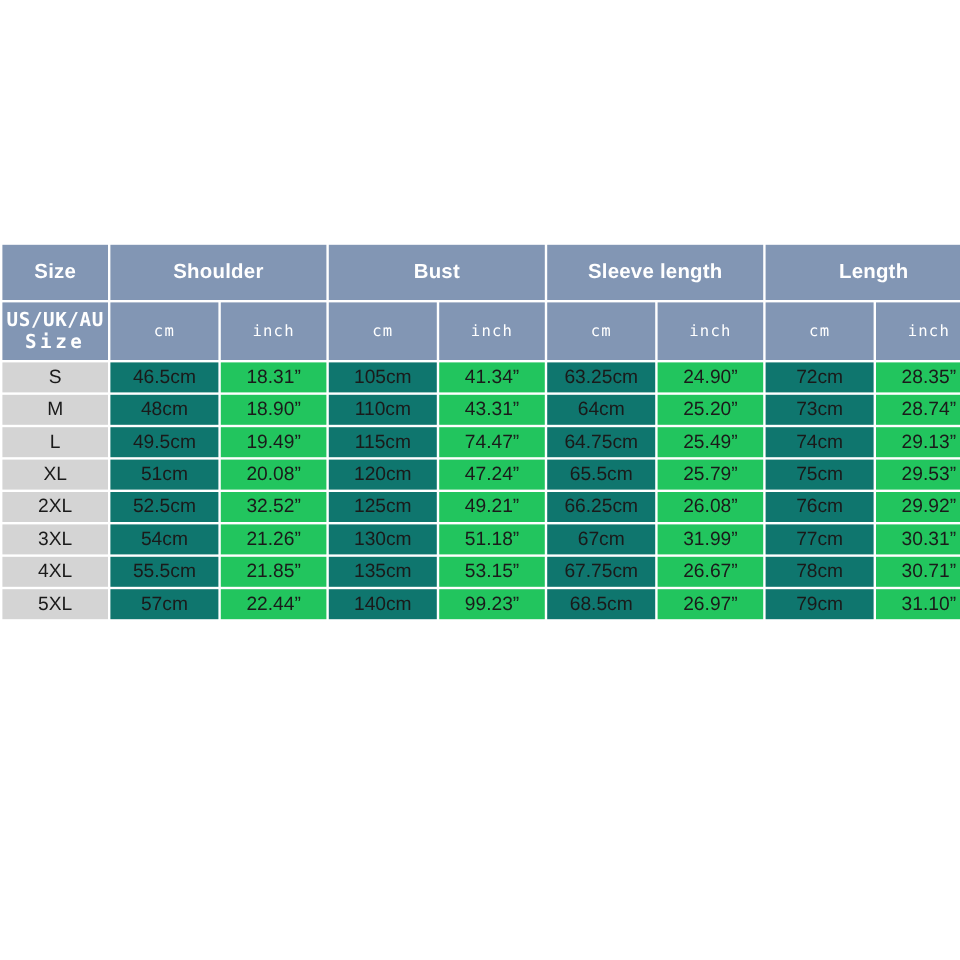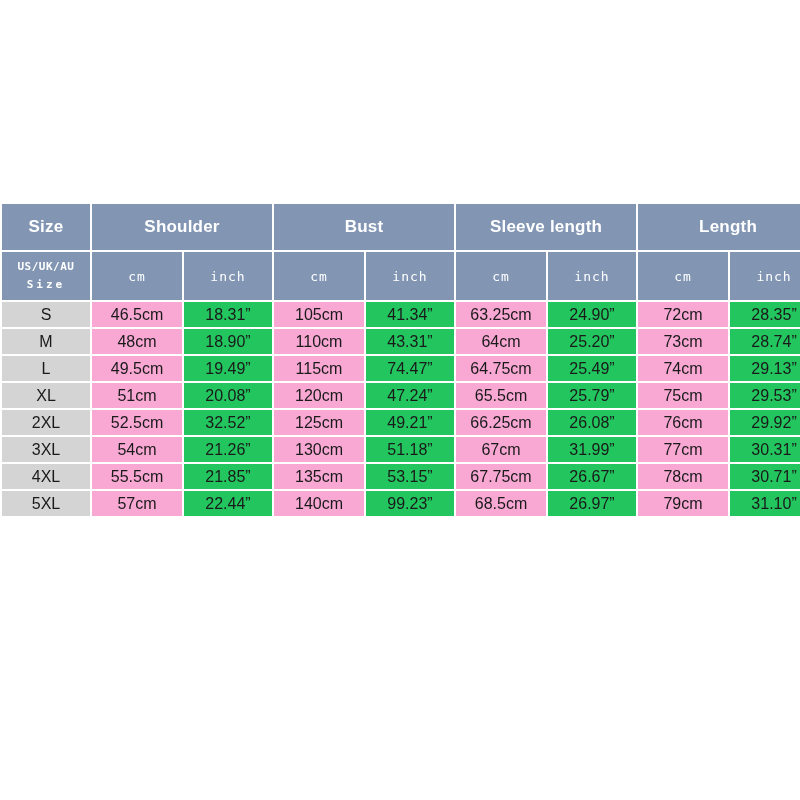--- a/index.html
+++ b/index.html
@@ -42,40 +42,40 @@
     height:46px;
     text-align:center;
     vertical-align:middle;
     letter-spacing:1px;
   }
   th.sizehdr{
     background:#8296b4;
     color:#ffffff;
     font-family:"DejaVu Sans Mono", monospace;
     font-weight:bold;
-    font-size:11px;
+    font-size:16px;
     line-height:18px;
     text-align:center;
     vertical-align:middle;
     letter-spacing:0.5px;
   }
   th.sizehdr .l2{letter-spacing:3px;}
   
   td{
     height:25px;
     padding:0;
     text-align:center;
     vertical-align:middle;
     font-family:"Liberation Sans", sans-serif;
     font-size:16px;
     color:#1a1a1a;
     background:#f5f4f2;
   }
   td.sizecell{ background:#d4d4d4; }
-  td.cmcell{ background:#f9a8d4; }
+  td.cmcell{ background:#0f766e; }
   td.inchcell{ background:#22c55e; }
   
   col.c-size{width:88px;}
   col.c-cm{width:90px;}
   col.c-in{width:88px;}
 </style>
 </head>
 <body>
 
 <div id="chart-wrap">

